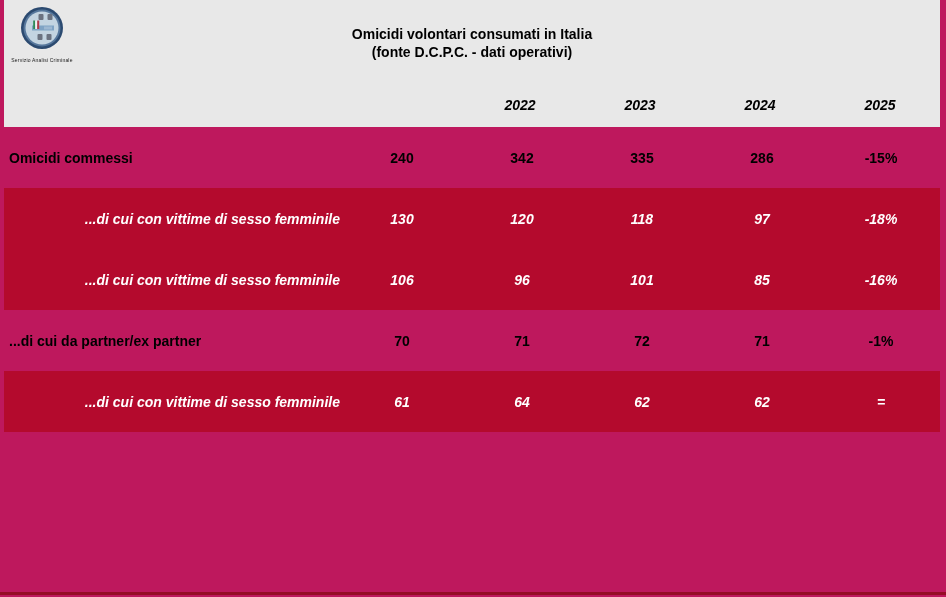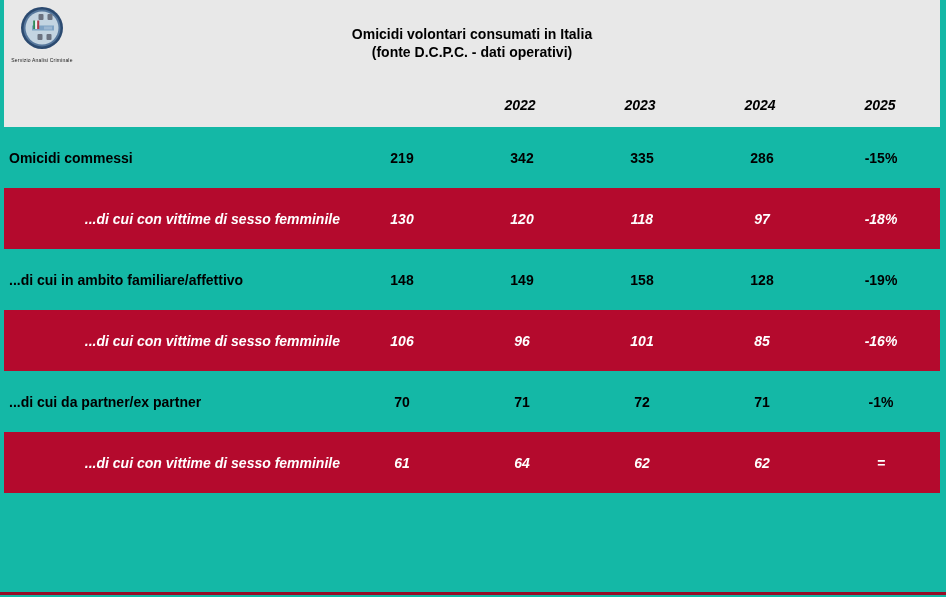--- a/index.html
+++ b/index.html
@@ -12,21 +12,21 @@
   * { margin: 0; padding: 0; box-sizing: border-box; }
   html, body { background: #ffffff; }
   body {
     font-family: "Liberation Sans", "DejaVu Sans", sans-serif;
     color: var(--text);
   }
   .sheet {
     position: relative;
     width: 946px;
     height: 597px;
-    background: #14b8a6;
+    background: #be185d;
     overflow: hidden;
   }
 
   
   .header-band {
     position: relative;
     margin: 0 6px 0 4px;
     height: 127px;
     background: var(--header-bg);
   }
@@ -129,44 +129,36 @@
       <div class="label-col"></div>
       <div class="data-col">2022</div>
       <div class="data-col">2023</div>
       <div class="data-col">2024</div>
       <div class="data-col">2025</div>
     </div>
   </div>
 
   <div class="row">
     <div class="label-col">Omicidi commessi</div>
-    <div class="data-col">219</div>
+    <div class="data-col">240</div>
     <div class="data-col">342</div>
     <div class="data-col">335</div>
     <div class="data-col">286</div>
     <div class="var-col">-15%</div>
   </div>
 
   <div class="row row--highlight">
     <div class="label-col">...di cui con vittime di sesso femminile</div>
     <div class="data-col">130</div>
     <div class="data-col">120</div>
     <div class="data-col">118</div>
     <div class="data-col">97</div>
     <div class="var-col">-18%</div>
   </div>
 
-  <div class="row">
-    <div class="label-col">...di cui in ambito familiare/affettivo</div>
-    <div class="data-col">148</div>
-    <div class="data-col">149</div>
-    <div class="data-col">158</div>
-    <div class="data-col">128</div>
-    <div class="var-col">-19%</div>
-  </div>
 
   <div class="row row--highlight">
     <div class="label-col">...di cui con vittime di sesso femminile</div>
     <div class="data-col">106</div>
     <div class="data-col">96</div>
     <div class="data-col">101</div>
     <div class="data-col">85</div>
     <div class="var-col">-16%</div>
   </div>
 

